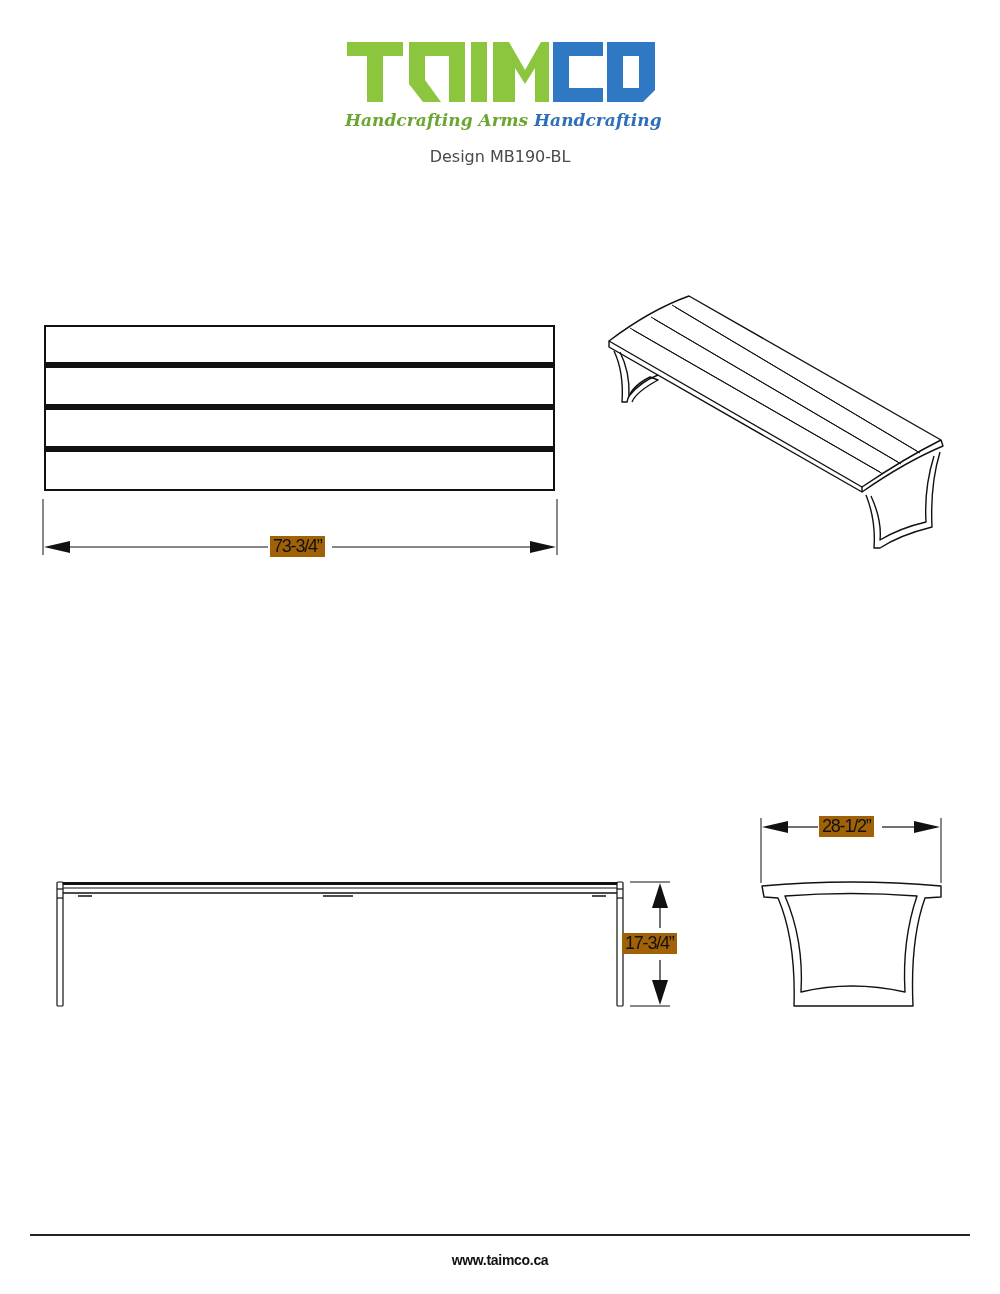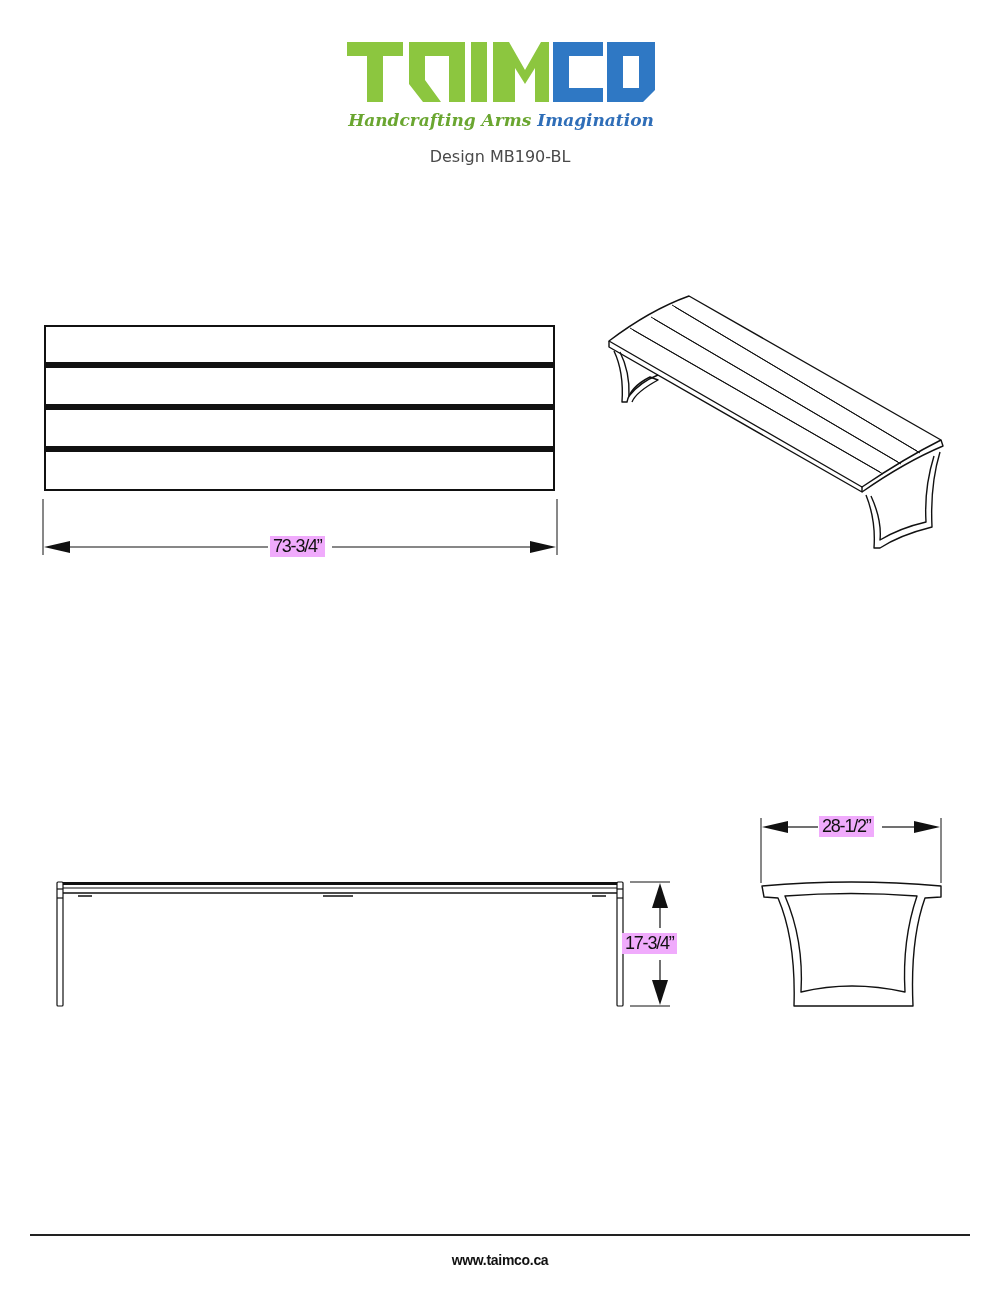--- a/index.html
+++ b/index.html
@@ -4,21 +4,21 @@
   <style>
     html, body { margin: 0; padding: 0; background: #ffffff; }
     body { width: 1000px; height: 1294px; position: relative; overflow: hidden; font-family: "DejaVu Sans", sans-serif; }
     .abs { position: absolute; }
     .logo { left: 345px; top: 40px; width: 312px; height: 66px; }
     .tagline { left: 345px; top: 110px; width: 312px; height: 28px; font-family: "DejaVu Serif", serif; font-style: italic; font-weight: bold; font-size: 17px; text-align: center; white-space: nowrap; }
     .tagline .green { color: #6aa630; }
     .tagline .blue { color: #2f6eb8; }
     .subtitle { left: 0; top: 146px; width: 1000px; text-align: center; color: #4a4a4a; font-size: 16px; line-height: 22px; font-family: "DejaVu Sans", sans-serif; }
     .drawing { left: 0; top: 0; width: 1000px; height: 1294px; }
-    .dim-label { font-family: "Liberation Sans", sans-serif; font-size: 18px; letter-spacing: -1.2px; color: #111; background: #f0abfc; padding: 0 3px; }
+    .dim-label { font-family: "Liberation Sans", sans-serif; font-size: 18px; letter-spacing: -1.2px; color: #111; background: #a16207; padding: 0 3px; }
     .footer-rule { left: 30px; top: 1234px; width: 940px; height: 2px; background: #222; }
     .footer-url { left: 0; top: 1252px; width: 1000px; text-align: center; font-family: "Liberation Sans", sans-serif; font-weight: bold; font-size: 14px; color: #111; letter-spacing: -0.3px; }
   </style>
 </head>
 <body>
 
 <div class="abs logo">
   <svg width="312" height="66" viewBox="0 0 312 66">
 
     <path d="M2 2 H58 V16 H38 V62 H22 V16 H2 Z" fill="#8cc63f"></path>
@@ -29,21 +29,21 @@
 
     <path d="M148 2 H164 L180 30 L196 2 H204 V62 H190 V28 L180 44 L170 28 V62 H148 Z" fill="#8cc63f"></path>
 
     <path d="M208 2 H258 V16 H224 V48 H258 V62 H208 Z" fill="#2f78c4"></path>
 
     <path d="M262 2 H310 V50 L298 62 H262 Z M278 16 V48 H294 V16 Z" fill="#2f78c4" fill-rule="evenodd"></path>
   </svg>
 </div>
 
 <div class="abs tagline">
-  <span class="green">Handcrafting Arms </span><span class="blue">Imagination</span>
+  <span class="green">Handcrafting Arms </span><span class="blue">Handcrafting</span>
 </div>
 
 <div class="abs subtitle">
   <div>Design MB190-BL</div>
 </div>
 
 <svg class="abs drawing" width="1000" height="1294" viewBox="0 0 1000 1294">
   <defs>
     <marker id="arr" markerWidth="10" markerHeight="8" refX="10" refY="4" orient="auto" markerUnits="userSpaceOnUse">
       <path d="M0 0 L10 4 L0 8 Z" fill="#111"></path>

